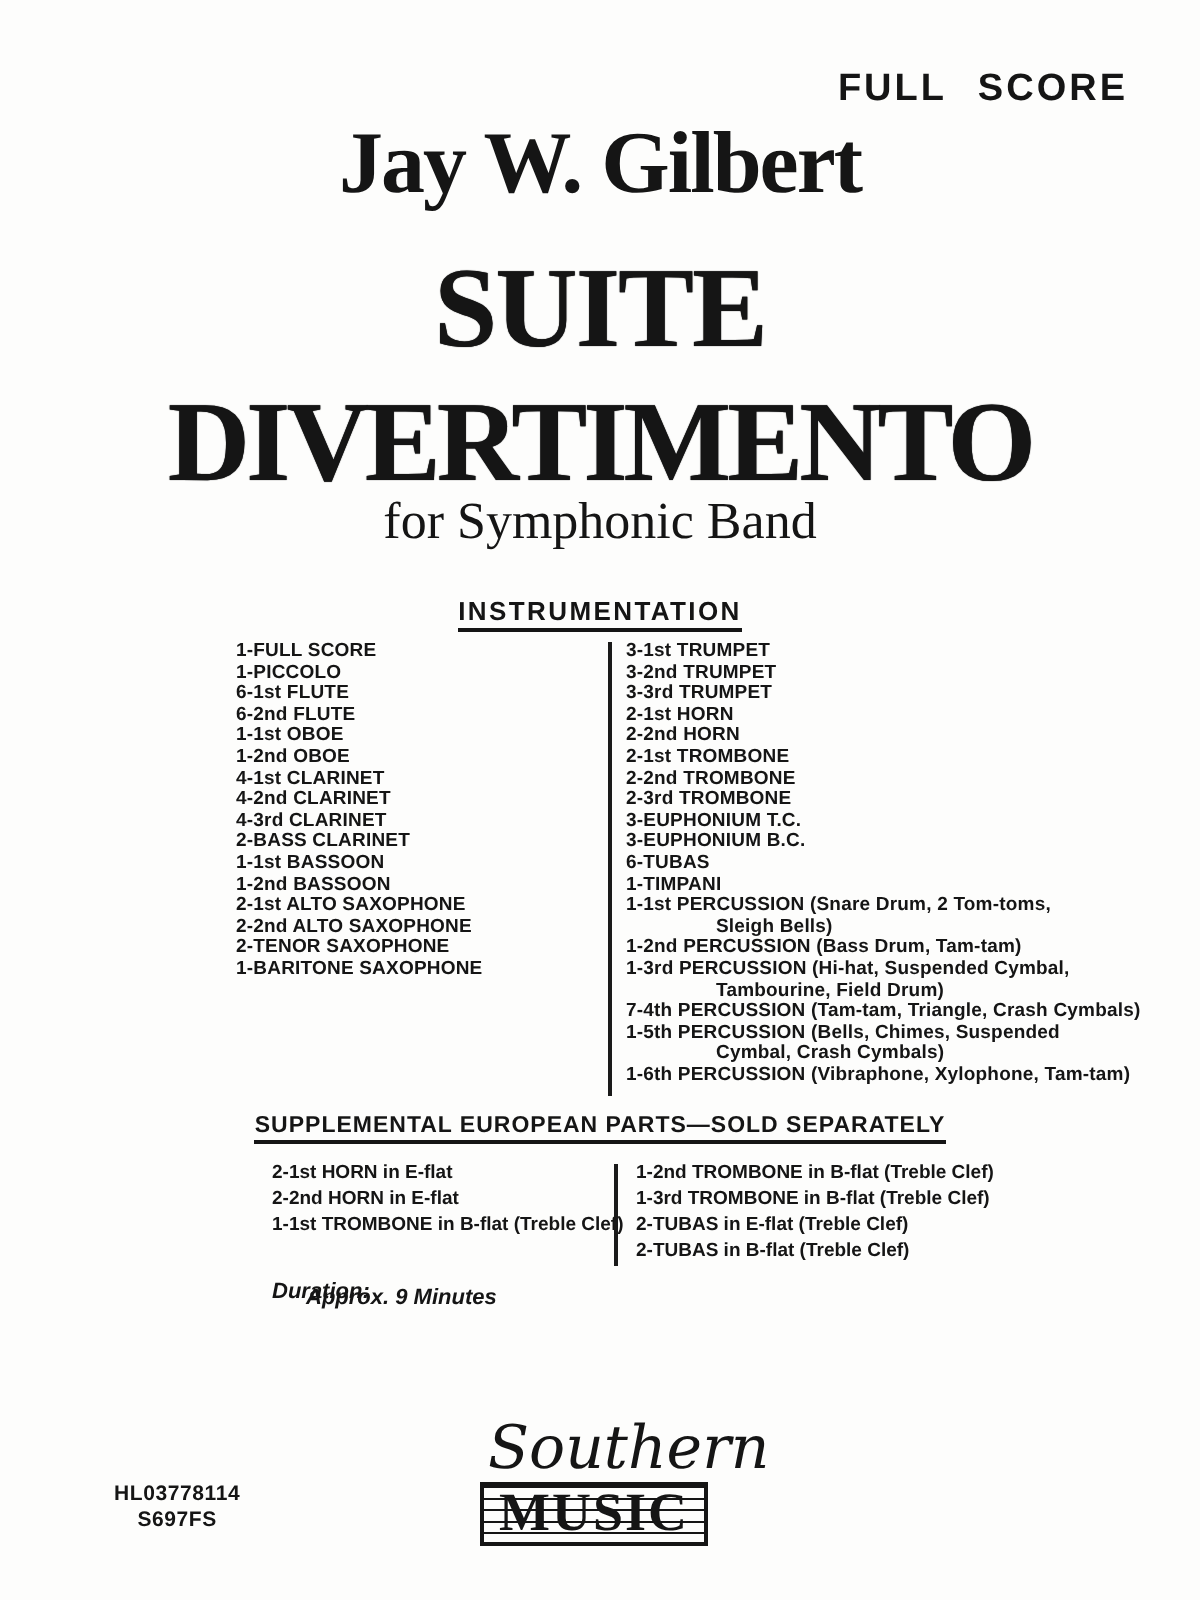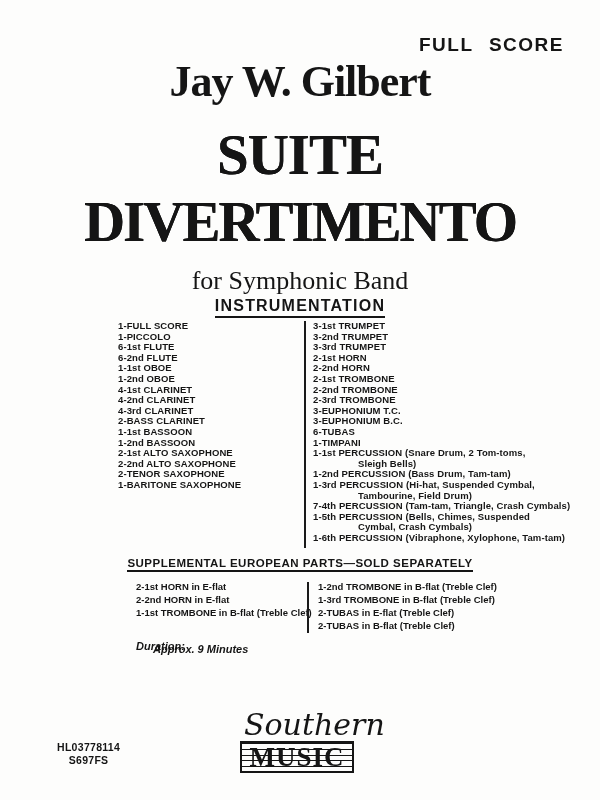--- a/index.html
+++ b/index.html
@@ -20,25 +20,25 @@
     top:56px;font-family:"Liberation Serif",serif;font-weight:bold;
     font-size:44px;letter-spacing:-1px;
   }
   .title-line{
     font-family:"Liberation Serif",serif;font-weight:bold;
     font-size:57px;line-height:1;text-shadow:0 0 .5px #000;
   }
   .title1{top:126px;letter-spacing:-1px;}
   .title2{top:193px;letter-spacing:-2px;}
   .subtitle{
-    top:266px;font-family:"Liberation Serif",serif;font-size:26px;
+    top:246px;font-family:"Liberation Serif",serif;font-size:26px;
   }
   .inst-heading-wrap{top:297px;}
   .inst-heading{
-    display:inline-block;font-weight:bold;font-size:16px;
+    display:inline-block;font-weight:bold;font-size:13px;
     letter-spacing:1.2px;border-bottom:2px solid #151515;padding-bottom:1px;
   }
 
   .list{
     font-size:9.5px;font-weight:bold;line-height:10.6px;letter-spacing:.1px;
     white-space:nowrap;
   }
   .list .cont{margin-left:45px;}
   .col-left{left:118px;top:321px;}
   .col-right{left:313px;top:321px;width:285px;}
@@ -63,21 +63,21 @@
 
   .logo{left:240px;top:668px;width:132px;}
   .logo-script{
     font-family:"DejaVu Serif",serif;font-style:italic;font-size:30px;
     line-height:1.1;margin-left:4px;letter-spacing:0;margin-top:40px;
   }
   .logo-box{
     width:110px;height:28px;border:2px solid #151515;margin-top:0;
     background:repeating-linear-gradient(
       to bottom,#151515 0px,#151515 1px,transparent 1px,transparent 5.8px);
-    display:flex;align-items:center;justify-content:center;overflow:visible;
+    display:flex;justify-content:center;overflow:visible;
   }
   .logo-caps{
     font-family:"Liberation Serif",serif;font-weight:bold;font-size:27px;
     line-height:1;letter-spacing:1px;
   }
 
   .catalog{
     left:57px;top:741px;text-align:center;font-size:10.5px;font-weight:bold;
     line-height:12.5px;letter-spacing:.3px;
   }

